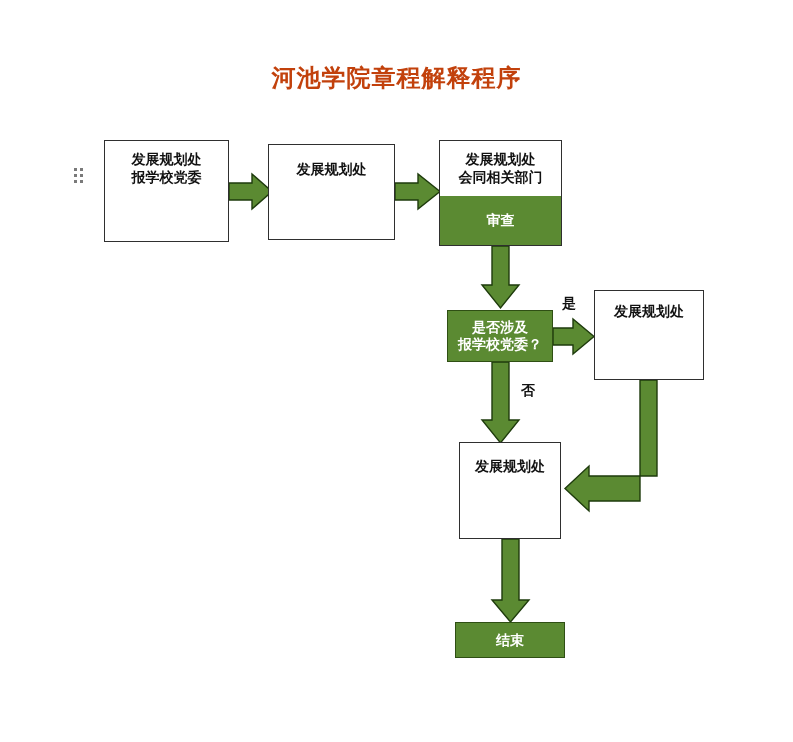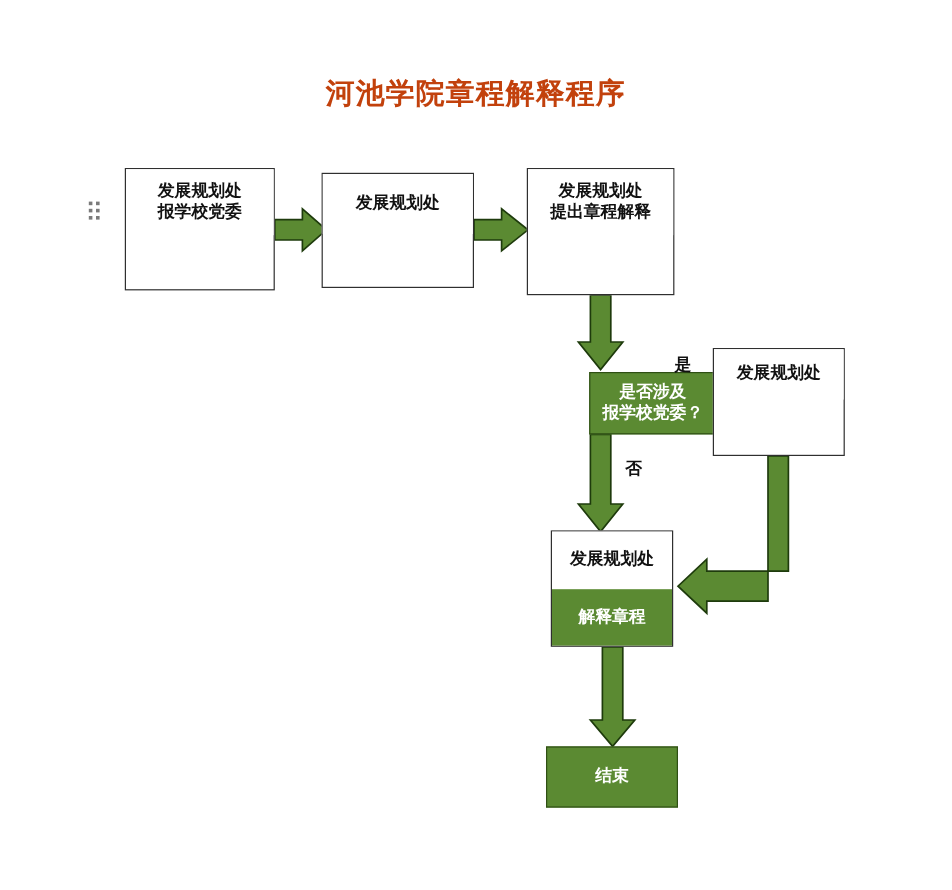--- a/index.html
+++ b/index.html
@@ -178,45 +178,45 @@
 <div class="node" style="left:268px; top:144px; width:127px; height:96px;">
   <div class="hdr" style="height:44px;">
     <span>发展规划处</span>
   </div>
 </div>
 
 <div class="node" style="left:439px; top:140px; width:123px; height:106px;">
   <div class="hdr" style="height:49px;">
     <span>
       <span>发展规划处</span><br>
-      <span>提出章程解释</span>
+      <span>会同相关部门</span>
     </span>
   </div>
-</div>
-
-<div class="node decision" style="left:447px; top:310px; width:106px; height:52px; display:flex; align-items:center; justify-content:center;margin-left:44px;">
+  <div class="body">
+    <span>审查</span>
+  </div>
+</div>
+
+<div class="node decision" style="left:447px; top:310px; width:106px; height:52px; display:flex; align-items:center; justify-content:center;">
   <div style="text-align:center; color:#ffffff; font-family:'DejaVu Serif','Liberation Serif',serif; font-weight:bold; font-size:14px; line-height:1.25;">
     <span>是否涉及</span><br>
     <span>报学校党委？</span>
   </div>
 </div>
 
 <div class="node" style="left:594px; top:290px; width:110px; height:90px;">
   <div class="hdr" style="height:36px;">
     <span>发展规划处</span>
   </div>
 </div>
 
 <div class="node" style="left:459px; top:442px; width:102px; height:97px;">
   <div class="hdr" style="height:42px;">
     <span>发展规划处</span>
   </div>
-  <div class="body">
-    <span>解释章程</span>
-  </div>
-</div>
-
-<div class="node solid" style="left:455px; top:622px; width:110px; height:51px;">
+</div>
+
+<div class="node solid" style="left:455px; top:622px; width:110px; height:36px;">
   <span>结束</span>
 </div>
 
 <div class="edge-label" style="left:562px; top:295px;">是</div>
 <div class="edge-label" style="left:521px; top:382px;">否</div>
 
 </body></html>

